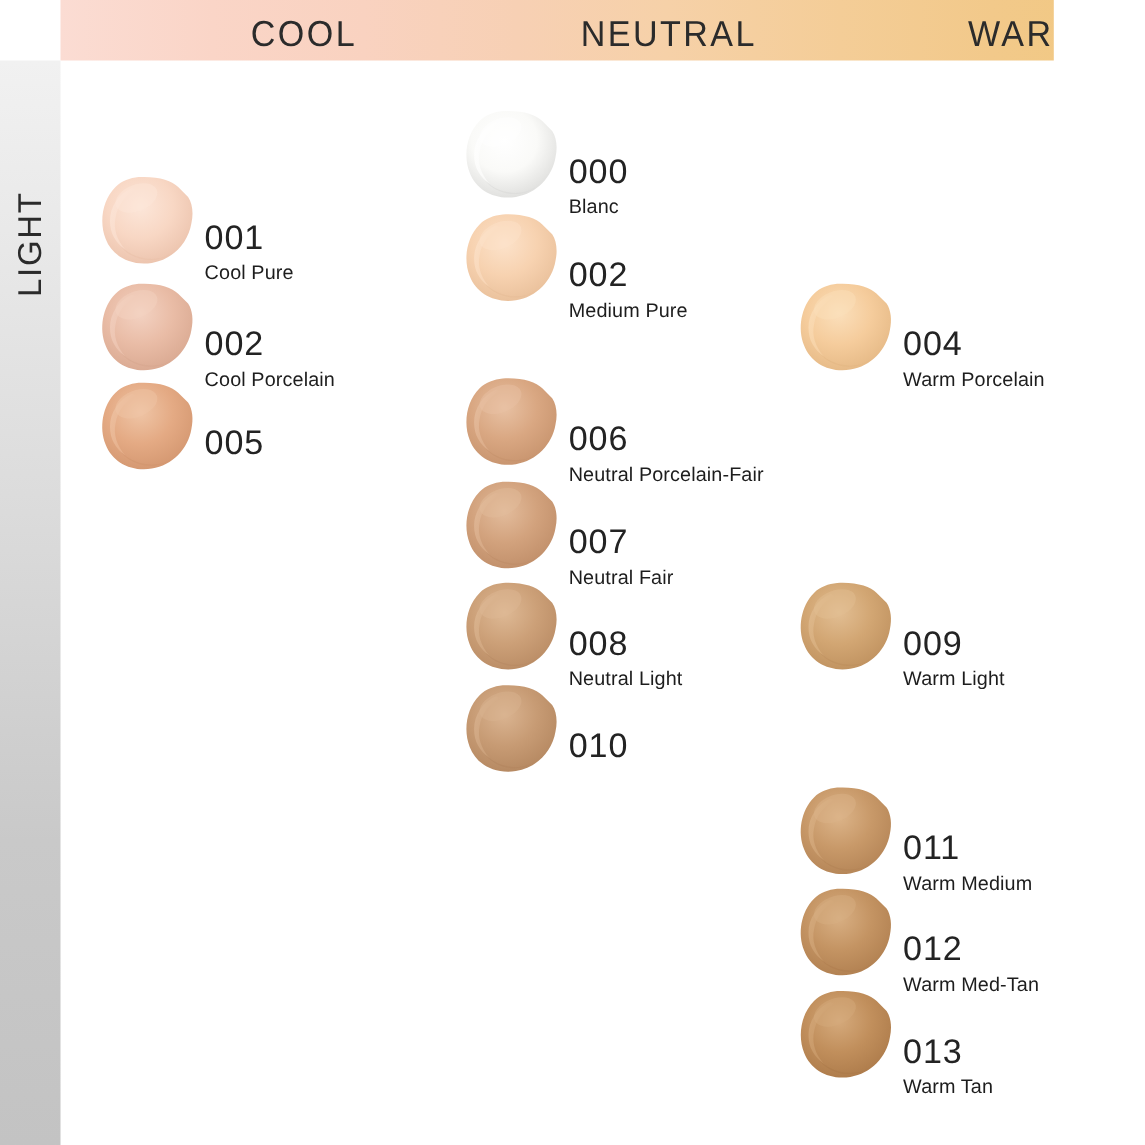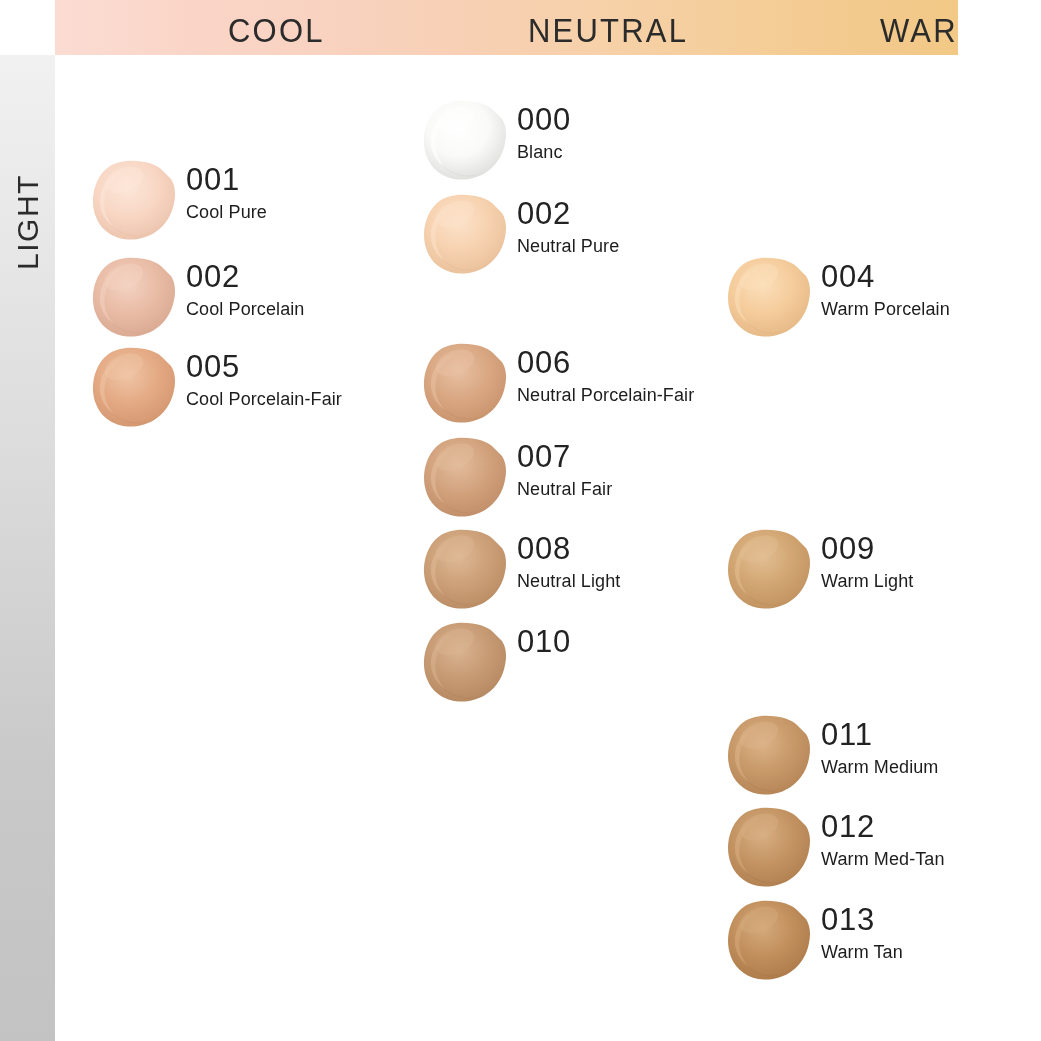--- a/index.html
+++ b/index.html
@@ -113,20 +113,21 @@
     top: 4px;
     white-space: nowrap;
   }
 
   .shade-code {
     font-size: 31px;
     font-weight: 300;
     letter-spacing: 0.8px;
     color: #232323;
     line-height: 36px;
+    margin-top: 36px;
   }
 
   .shade-name {
     font-size: 18px;
     font-weight: 400;
     letter-spacing: 0.1px;
     color: #1d1d1d;
     line-height: 29px;
   }
 </style>
@@ -213,21 +214,21 @@
               </linearGradient>
             </defs>
             <path d="M 36 3 C 53 2 66 6 72 12 L 81 21 C 85 27 86 36 84 45 C 81 63 67 78 48 81 C 29 84 12 75 6 59 C 0 44 3 24 15 12 C 21 6 28 4 36 3 Z" fill="url(#fillg2)"></path>
             <path d="M 30 13 C 18 18 10 30 10 43 C 10 54 15 63 24 69 C 16 60 13 50 15 40 C 17 29 23 20 34 15 Z" fill="url(#lipg2)" opacity="0.85"></path>
             <ellipse cx="34" cy="22" rx="20" ry="12" fill="#FCE2CA" opacity="0.45" transform="rotate(-22 34 22)"></ellipse>
             <path d="M 20 66 C 30 79 52 83 66 72 C 56 80 34 80 20 66 Z" fill="#E6BC96" opacity="0.5"></path>
           </svg>
         </div>
         <div class="shade-text">
           <div class="shade-code">002</div>
-          <div class="shade-name">Neutral Pure</div>
+          <div class="shade-name">Medium Pure</div>
         </div>
       </div>
       <div class="shade" style="left: 90px; top: 255px;">
         <div class="swatch-wrap">
           <svg viewBox="0 0 86 86" xmlns="http://www.w3.org/2000/svg">
             <defs>
               <radialGradient id="fillg3" cx="42%" cy="34%" r="76%">
                 <stop offset="0%" stop-color="#F3D2C2"></stop>
                 <stop offset="48%" stop-color="#E9BCA6"></stop>
                 <stop offset="100%" stop-color="#D6A58D"></stop>
@@ -288,21 +289,20 @@
               </linearGradient>
             </defs>
             <path d="M 36 3 C 53 2 66 6 72 12 L 81 21 C 85 27 86 36 84 45 C 81 63 67 78 48 81 C 29 84 12 75 6 59 C 0 44 3 24 15 12 C 21 6 28 4 36 3 Z" fill="url(#fillg5)"></path>
             <path d="M 30 13 C 18 18 10 30 10 43 C 10 54 15 63 24 69 C 16 60 13 50 15 40 C 17 29 23 20 34 15 Z" fill="url(#lipg5)" opacity="0.85"></path>
             <ellipse cx="34" cy="22" rx="20" ry="12" fill="#EFC5A6" opacity="0.45" transform="rotate(-22 34 22)"></ellipse>
             <path d="M 20 66 C 30 79 52 83 66 72 C 56 80 34 80 20 66 Z" fill="#D0936C" opacity="0.5"></path>
           </svg>
         </div>
         <div class="shade-text">
           <div class="shade-code">005</div>
-          <div class="shade-name">Cool Porcelain-Fair</div>
         </div>
       </div>
       <div class="shade" style="left: 421px; top: 341px;">
         <div class="swatch-wrap">
           <svg viewBox="0 0 86 86" xmlns="http://www.w3.org/2000/svg">
             <defs>
               <radialGradient id="fillg6" cx="42%" cy="34%" r="76%">
                 <stop offset="0%" stop-color="#E8C1A3"></stop>
                 <stop offset="48%" stop-color="#D9A782"></stop>
                 <stop offset="100%" stop-color="#C4906A"></stop>

